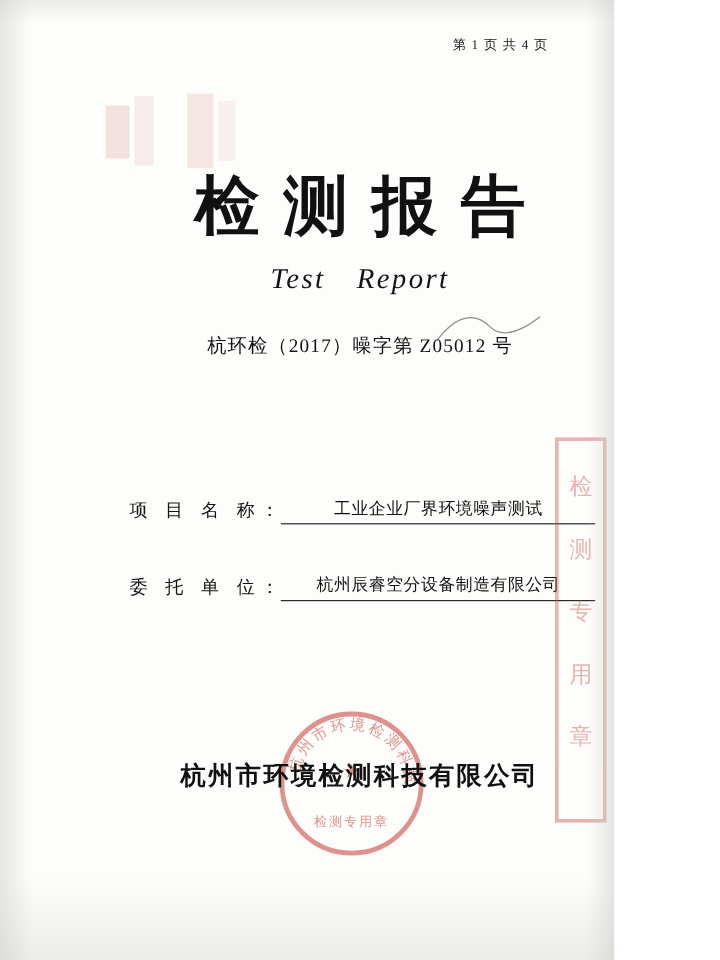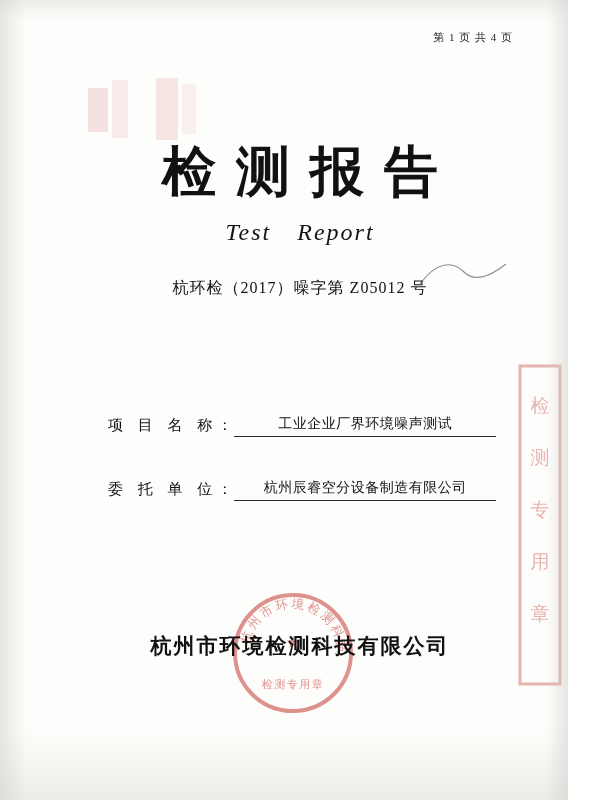--- a/index.html
+++ b/index.html
@@ -8,21 +8,21 @@
     background: #ffffff;
   }
   body {
     width: 600px;
     height: 800px;
     overflow: hidden;
     font-family: "Liberation Serif", serif;
   }
   #page {
     position: relative;
-    width: 568px;
+    width: 512px;
     height: 800px;
     background: #fdfdfb;
     overflow: hidden;
   }
   
   #page::before {
     content: "";
     position: absolute;
     left: 0; top: 0; right: 0; bottom: 0;
     background:

